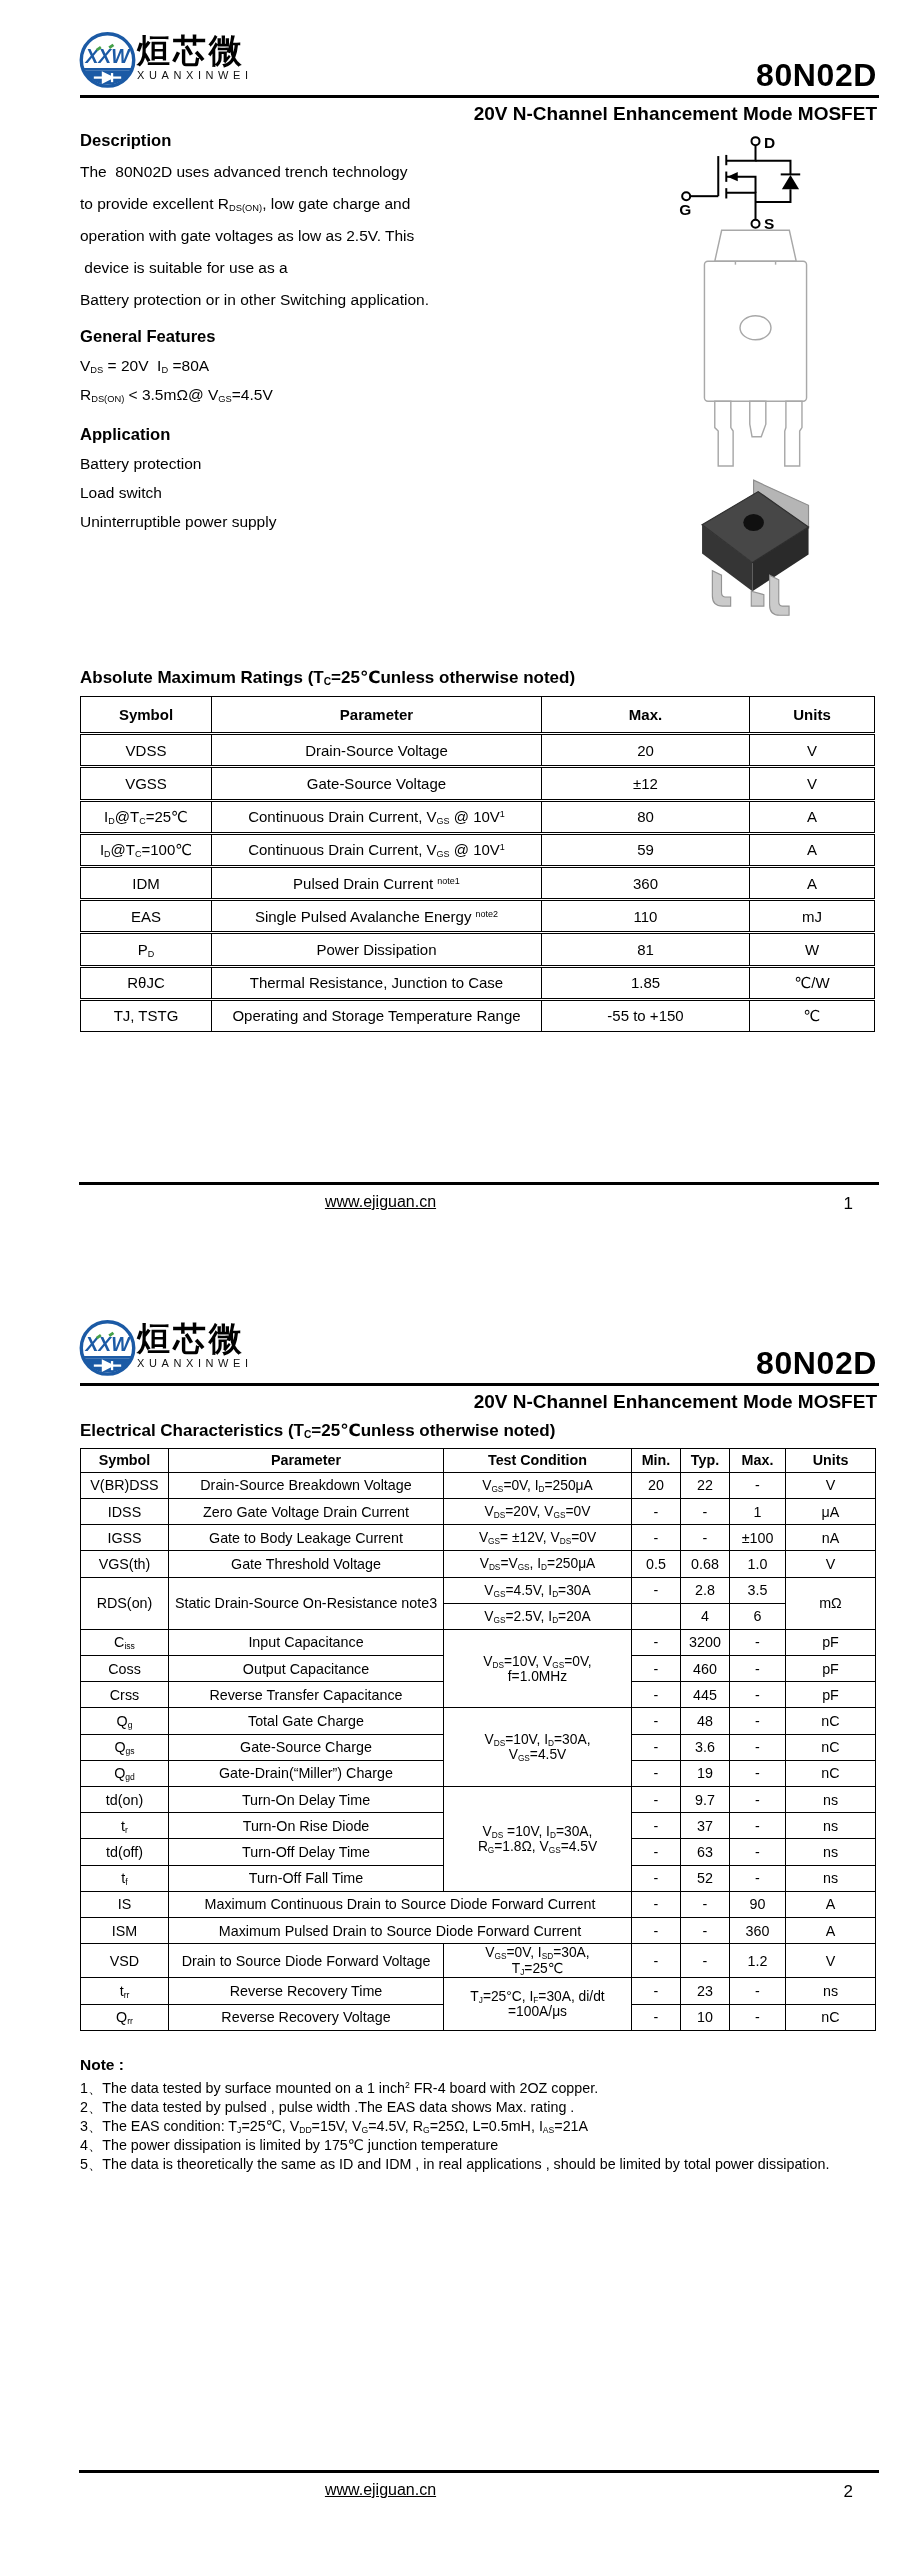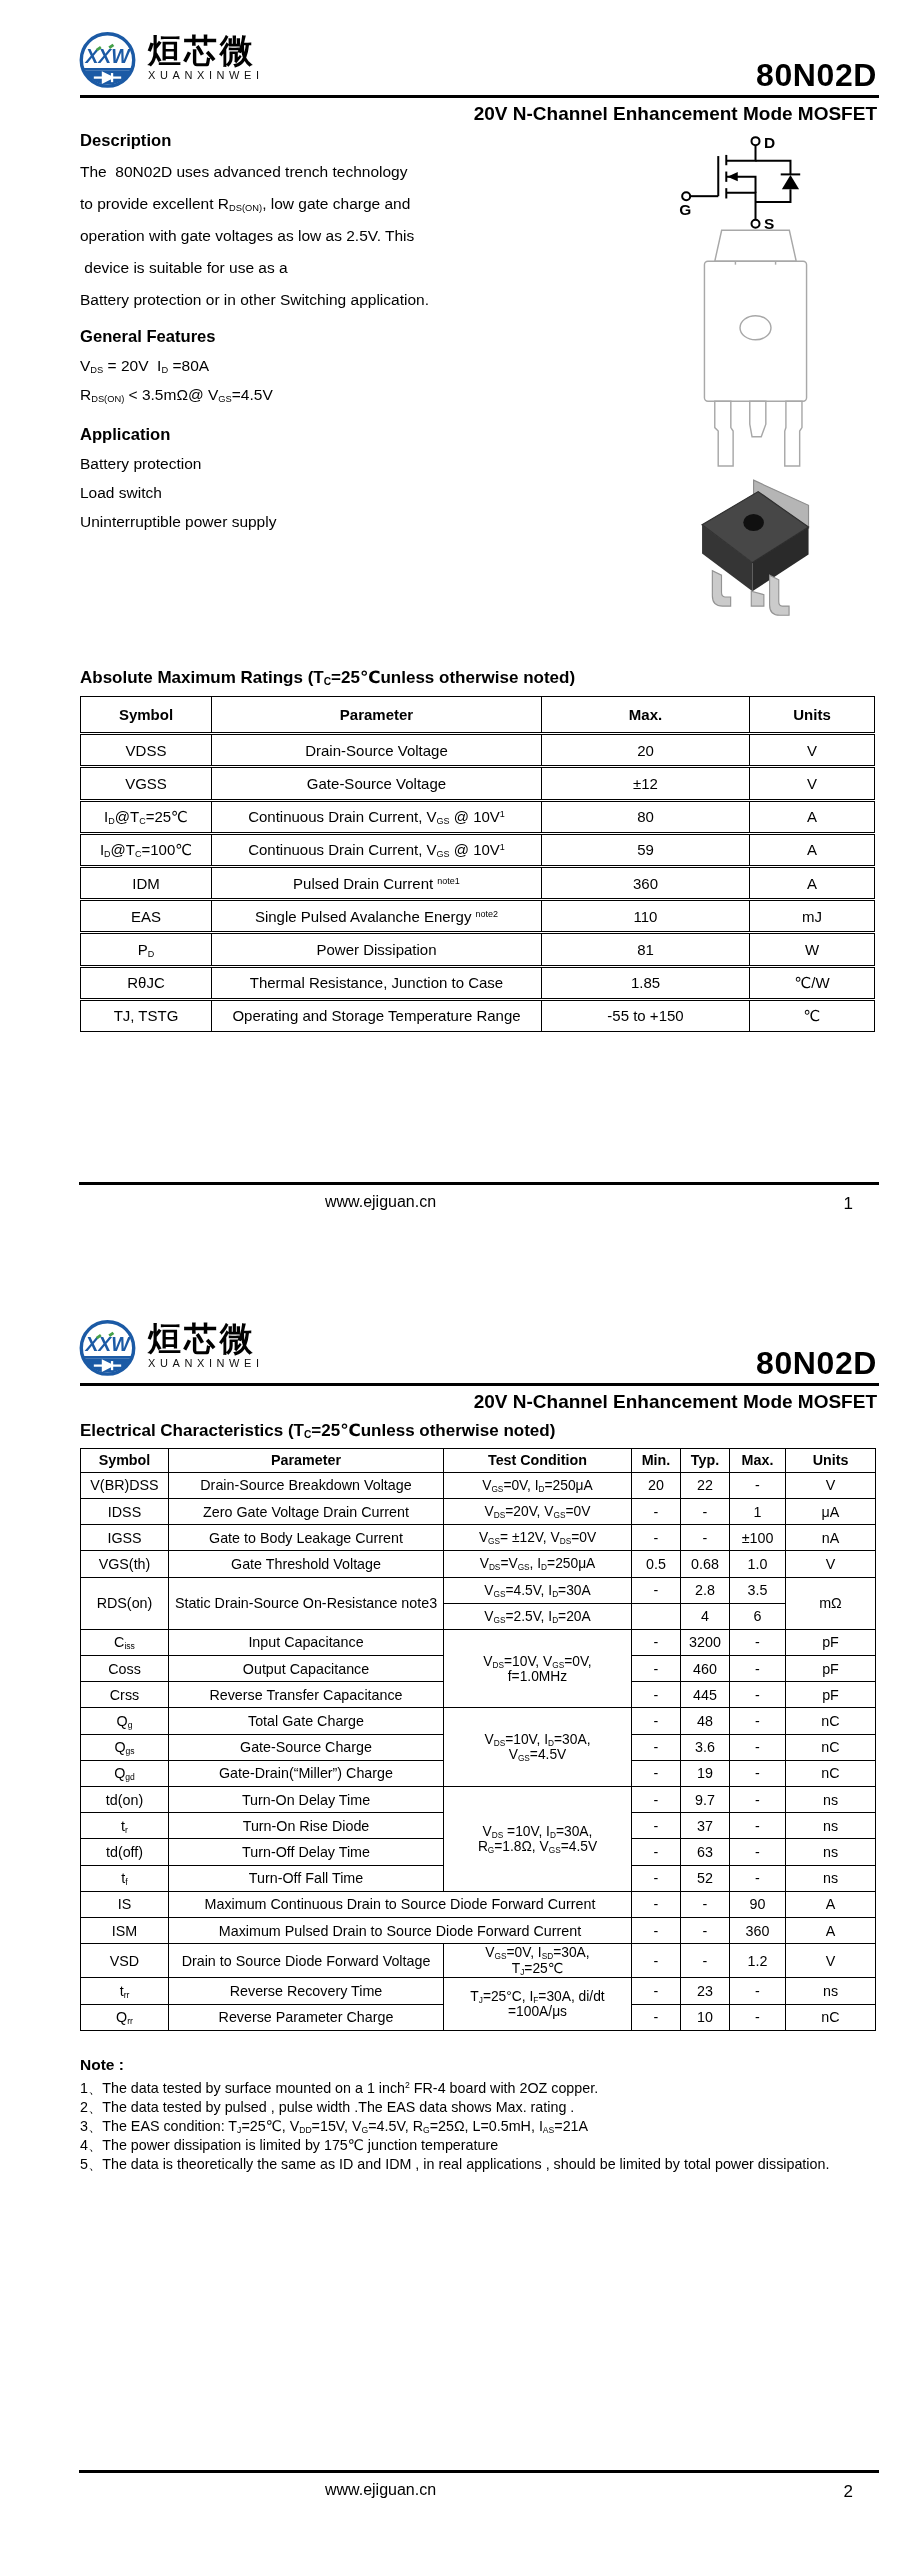--- a/index.html
+++ b/index.html
@@ -5,21 +5,21 @@
   html,body{margin:0;padding:0;background:#fff;}
   .sheet{position:relative;width:910px;height:2576px;margin:0 auto;background:#fff;
          font-family:"Liberation Sans","DejaVu Sans",sans-serif;color:#000;}
   .page{position:absolute;left:0;width:910px;height:1288px;background:#fff;overflow:hidden;}
   #page1{top:0;} #page2{top:1288px;}
   .abs{position:absolute;}
   sub{font-size:60%;line-height:0;vertical-align:-0.22em;}
   sup{font-size:60%;line-height:0;vertical-align:0.55em;}
 
   
-  .logo-wrap{left:79px;top:31px;display:flex;align-items:flex-start;gap:12px;}
+  .logo-wrap{left:79px;top:31px;display:flex;align-items:flex-start;gap:1px;}
   .logo-text{display:flex;flex-direction:column;margin-top:3.4px;}
   .logo-cn{font-size:33px;font-weight:bold;letter-spacing:2.9px;line-height:1.0;}
   .logo-en{font-size:11px;letter-spacing:4.6px;margin-top:1.7px;color:#111;}
   .part-number{right:33px;top:59px;font-size:32px;font-weight:bold;line-height:1;letter-spacing:0.6px;}
   .head-rule{left:80px;top:95px;width:799px;height:2.9px;background:#000;}
   .subtitle{right:33px;top:103px;font-size:19px;font-weight:bold;}
 
   
   .sec-h{font-size:16.6px;font-weight:bold;}
   .desc-lines{left:80px;top:163px;width:436px;font-size:15.5px;}
@@ -45,21 +45,21 @@
   .abs-sec{left:80px;top:667px;width:799px;}
   .ec-sec{left:80px;top:132px;width:799px;}
 
   
   .notes{margin-top:25px;font-size:14.3px;}
   .notes .nh{font-size:15.5px;font-weight:bold;margin-bottom:5.7px;}
   .notes .ni{line-height:19px;}
 
   
   .f-rule{left:79px;top:1182px;width:800px;height:2.9px;background:#000;}
-  .f-site{left:0;top:1193px;width:761px;text-align:center;font-size:16px;}
+  .f-site{left:0;top:1193px;width:761px;text-align:center;font-size:16px;text-decoration:underline;}
   .f-page{right:57px;top:1194px;font-size:17px;}
 </style>
 </head>
 <body>
 
 <div class="sheet">
 
   <div class="page" id="page1">
 
     <div class="abs logo-wrap">
@@ -452,21 +452,21 @@
               <td>t<sub>rr</sub></td>
               <td>Reverse Recovery Time</td>
               <td rowspan="2" class="cond">T<sub>J</sub>=25°C, I<sub>F</sub>=30A, di/dt<br>=100A/μs</td>
               <td>-</td>
               <td>23</td>
               <td>-</td>
               <td>ns</td>
             </tr>
           <tr>
               <td>Q<sub>rr</sub></td>
-              <td>Reverse Parameter Charge</td>
+              <td>Reverse Recovery Voltage</td>
               <td>-</td>
               <td>10</td>
               <td>-</td>
               <td>nC</td>
             </tr>
         </tbody>
       </table>
 
       <div class="notes">
         <div class="nh">Note :</div>

